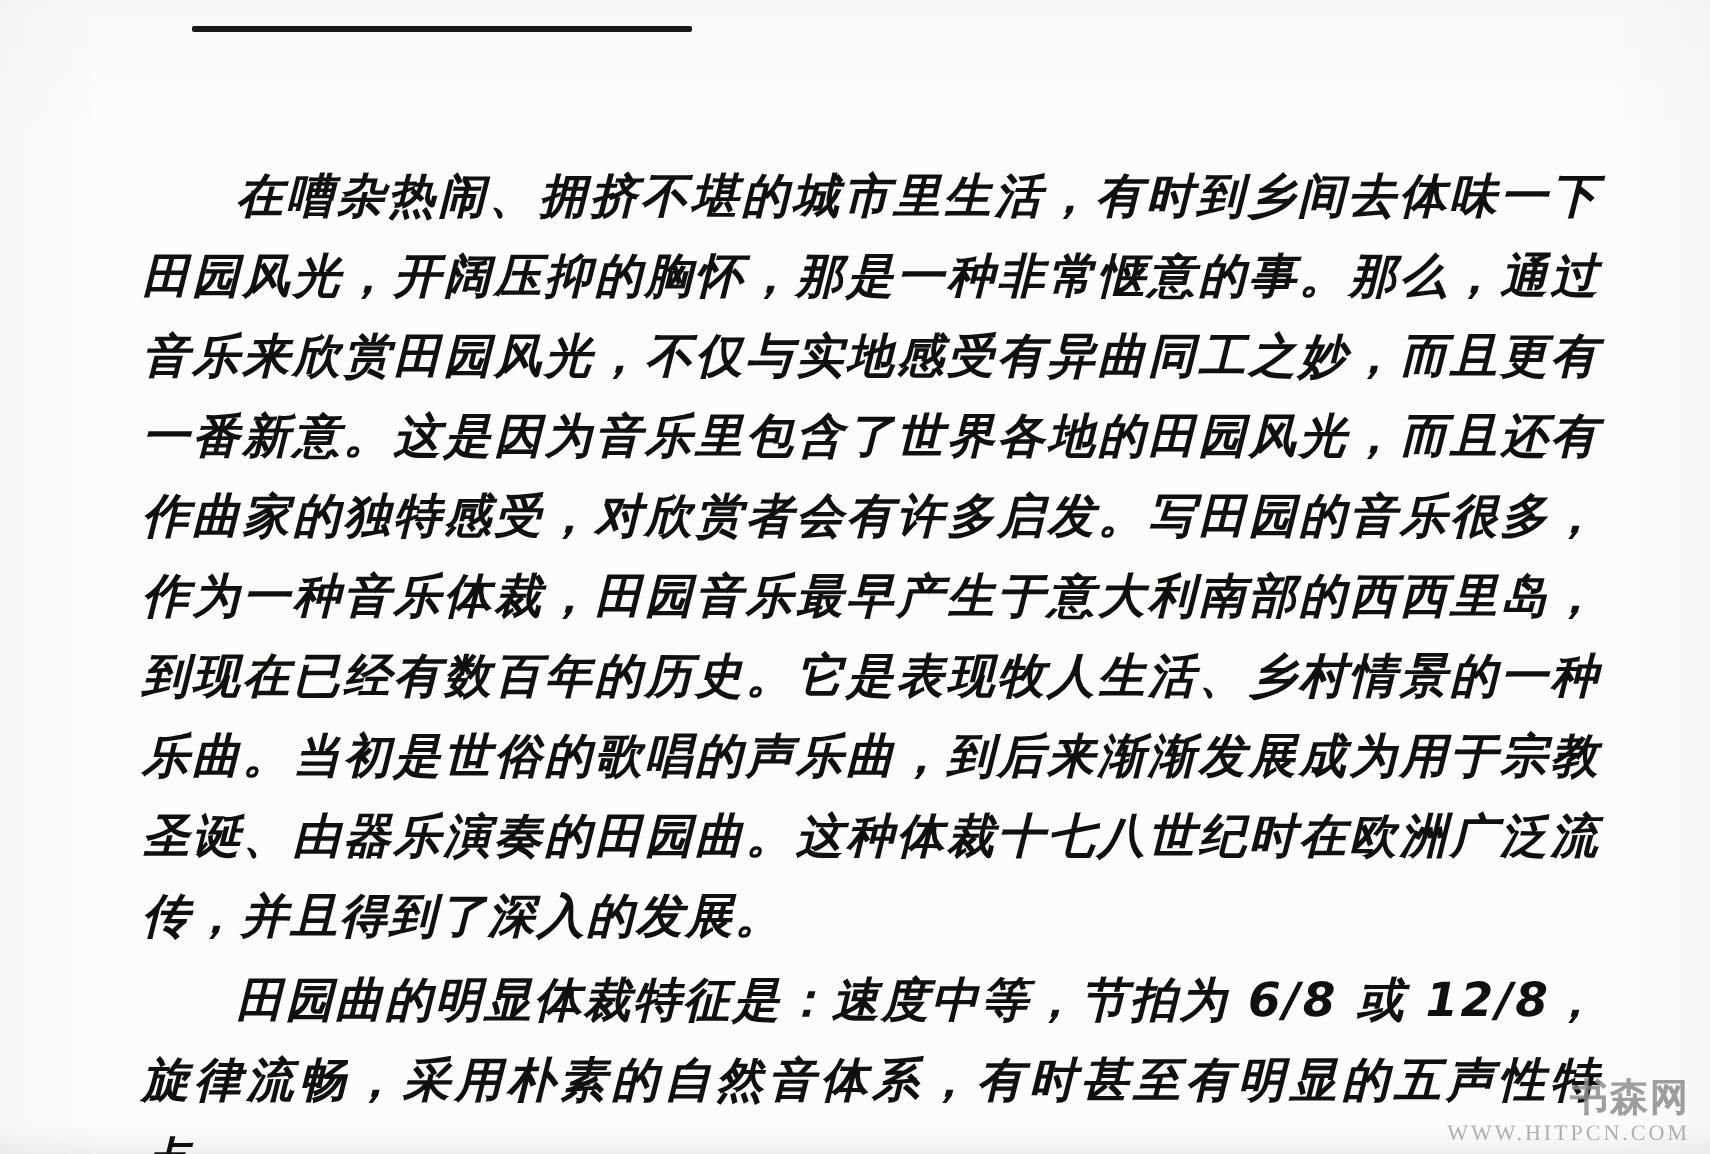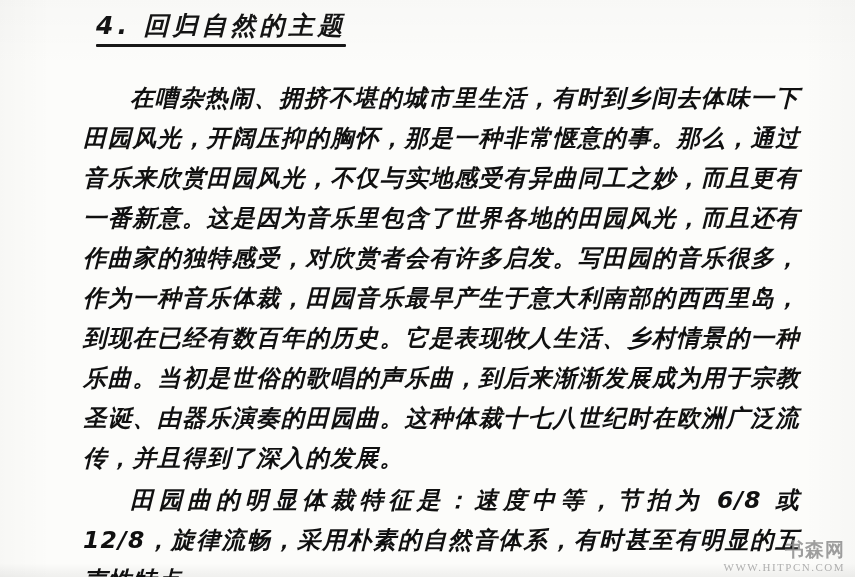--- a/index.html
+++ b/index.html
@@ -63,21 +63,21 @@
     font-weight: bold;
     font-style: italic;
     color: #101010;
     line-height: 40px;
     letter-spacing: 1.2px;
     text-align: justify;
     text-justify: inter-character;
   }
   .para {
     text-indent: 2em;
-    margin: 0 0 0 13px;
+    margin: 0 0 0 1px;
   }
   .para + .para {
     margin-top: 2px;
   }
   .para.last {
     
   }
   .watermark {
     position: absolute;
     right: 10px;
@@ -110,21 +110,20 @@
     pointer-events: none;
   }
 </style>
 </head>
 <body>
 
 <div class="page">
   <div class="content">
 
     <div class="heading-wrap">
-      <div class="heading">4. 回归自然的主题</div>
       <div class="heading-rule"></div>
     </div>
 
     <div class="body-text">
       <p class="para">在嘈杂热闹、拥挤不堪的城市里生活，有时到乡间去体味一下田园风光，开阔压抑的胸怀，那是一种非常惬意的事。那么，通过音乐来欣赏田园风光，不仅与实地感受有异曲同工之妙，而且更有一番新意。这是因为音乐里包含了世界各地的田园风光，而且还有作曲家的独特感受，对欣赏者会有许多启发。写田园的音乐很多，作为一种音乐体裁，田园音乐最早产生于意大利南部的西西里岛，到现在已经有数百年的历史。它是表现牧人生活、乡村情景的一种乐曲。当初是世俗的歌唱的声乐曲，到后来渐渐发展成为用于宗教圣诞、由器乐演奏的田园曲。这种体裁十七八世纪时在欧洲广泛流传，并且得到了深入的发展。</p>
       <p class="para last">田园曲的明显体裁特征是：速度中等，节拍为 6/8 或 12/8，旋律流畅，采用朴素的自然音体系，有时甚至有明显的五声性特点。</p>
     </div>
 
     <div class="watermark">
       <div class="wm-main">书森网</div>

